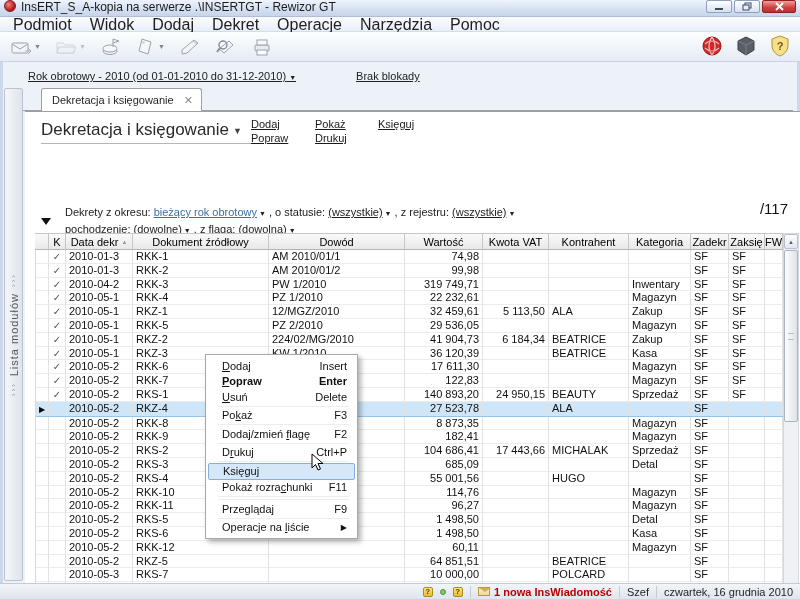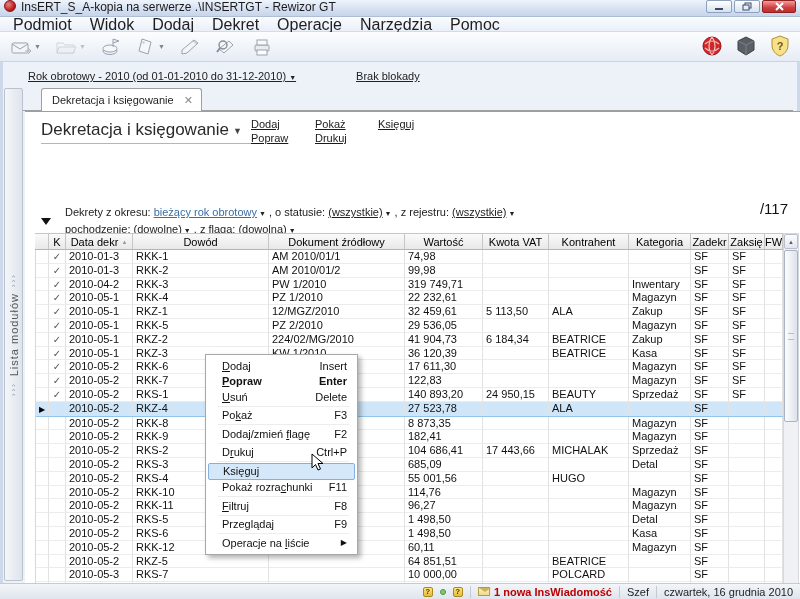--- a/index.html
+++ b/index.html
@@ -91,21 +91,21 @@
   .gh { border-right:1px solid #c6c6c6; border-bottom:1px solid #b5b5b5; display:flex; align-items:center; justify-content:center;
     font-size:11px; color:#000; overflow:hidden; white-space:nowrap; }
   .gh .sort { font-size:6px; color:#999; margin-left:3px; }
   .gviewport { width:748px; height:366px; overflow:hidden; border-left:1px solid #d8d8d8; }
   .grow { display:grid; grid-template-columns:13px 17px 67px 136px 136px 78px 66px 80px 62px 38px 36px 18px;
     height:13.8px; background:#fff; }
   .grow.sel { background:#cfe6f9; border-top:1px solid #94c4ea; border-bottom:1px solid #94c4ea; height:15.8px; margin-top:-1px; }
   .gc { border-right:1px solid #e2e2e2; border-bottom:1px solid #ececec; font-size:11px; line-height:13px;
     padding:0 3px; overflow:hidden; white-space:nowrap; color:#111; }
   .grow.sel .gc { border-bottom:none; }
-  .gc.num { }
+  .gc.num { text-align:right; }
   .gc.ctr { text-align:center; padding:0; }
   .gc .chk { color:#555; font-size:10px; }
   .gc .rowptr { color:#000; font-size:8px; }
 
   
   .vscroll { position:absolute; left:748px; top:0; width:16px; height:383px; background:#f0f1f4; border:1px solid #d5d8de; }
   .varrow { position:absolute; left:0; width:14px; height:15px; background:linear-gradient(#fdfdfd,#e3e6ec);
     border:1px solid #b9bfca; border-radius:2px; display:flex; align-items:center; justify-content:center;
     font-size:6px; color:#55606f; }
   .varrow.up { top:0; }
@@ -304,22 +304,22 @@
       <div class="filter-toggle"></div>
       <div class="fline1" id="fline1"><span class="fseg">Dekrety z okresu:</span> <span class="flink blue">bieżący rok obrotowy</span><span class="fcaret"> ▼</span> <span class="fseg">, o statusie:</span> <span class="flink">(wszystkie)</span><span class="fcaret"> ▼</span> <span class="fseg">, z rejestru:</span> <span class="flink">(wszystkie)</span><span class="fcaret"> ▼</span> </div>
       <div class="fline2" id="fline2"><span class="fseg">pochodzenie:</span> <span class="flink">(dowolne)</span><span class="fcaret"> ▼</span> <span class="fseg">, z flagą:</span> <span class="flink">(dowolna)</span><span class="fcaret"> ▼</span> </div>
       <div class="counter">/117</div>
 
       <div class="grid">
         <div class="gheader" id="gheader">
             <div class="gh"></div>
             <div class="gh">K</div>
             <div class="gh">Data dekr<span class="sort">▲</span></div>
+            <div class="gh">Dokument źródłowy</div>
             <div class="gh">Dowód</div>
-            <div class="gh">Dokument źródłowy</div>
             <div class="gh">Wartość</div>
             <div class="gh">Kwota VAT</div>
             <div class="gh">Kontrahent</div>
             <div class="gh">Kategoria</div>
             <div class="gh">Zadekr</div>
             <div class="gh">Zaksię</div>
             <div class="gh">FW</div>
           </div>
         <div class="gviewport" id="gviewport">
             <div class="grow">
@@ -728,24 +728,20 @@
       <div class="msep"></div>
       <div class="mi hl">
         <span class="lbl">Księguj</span>
         <span class="sc"></span>
       </div>
       <div class="mi">
         <span class="lbl">Pokaż rozra<u>c</u>hunki</span>
         <span class="sc">F11</span>
       </div>
       <div class="msep"></div>
-      <div class="mi">
-        <span class="lbl"><u>F</u>iltruj</span>
-        <span class="sc">F8</span>
-      </div>
       <div class="msep"></div>
       <div class="mi">
         <span class="lbl">Przeglądaj</span>
         <span class="sc">F9</span>
       </div>
       <div class="msep"></div>
       <div class="mi">
         <span class="lbl">Operacje na <u>l</u>iście</span>
         <span class="sub">▶</span>
       </div>

